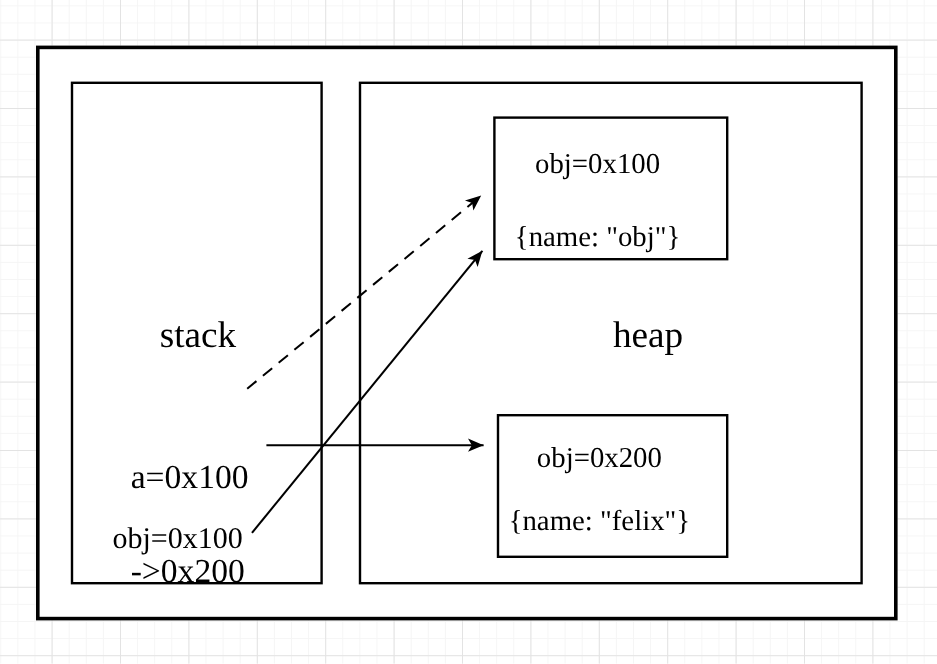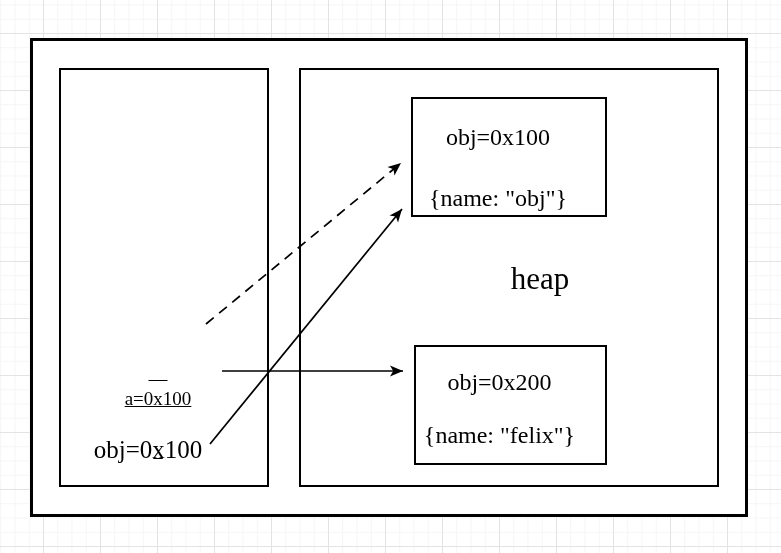--- a/index.html
+++ b/index.html
@@ -29,45 +29,47 @@
   .box{position:absolute;box-sizing:border-box;background:var(--bg);border:2px solid var(--ink);}
   .outer{left:30px;top:38px;width:718px;height:479px;border-width:3px;}
   .stack{left:59px;top:68px;width:210px;height:419px;}
   .heap{left:299px;top:68px;width:420px;height:419px;}
   .obj1{left:411px;top:97px;width:196px;height:120px;}
   .obj2{left:414px;top:345px;width:193px;height:120px;}
   .lbl{position:absolute;white-space:pre;line-height:26px;font-size:24px;}
   .region-title{font-size:31px;line-height:34px;transform:translate(-50%,-50%);}
   .stack-title{left:165px;top:279px;}
   .heap-title{left:508px;top:279px;margin-left:32px;}
-  .var-a{left:158px;top:334px;transform:translateX(-50%);text-align:center;font-size:19px;text-decoration:underline;}
+  .var-a{left:158px;top:334px;transform:translateX(-50%);text-align:left;font-size:28px;}
   .var-obj{left:148px;top:437px;transform:translateX(-50%);font-size:25px;}
   .obj-line{position:absolute;left:0;right:22px;text-align:center;line-height:26px;font-size:24px;}
   .obj1 .addr{top:25px;}
   .obj1 .val{top:86px;}
   .obj2 .addr{top:22px;}
   .obj2 .val{top:75px;}
   svg.arrows{position:absolute;left:0;top:0;pointer-events:none;}
   .arrow{stroke:var(--ink);stroke-width:1.7;fill:none;}
   .arrow.dashed{stroke-dasharray:10 7;}
 </style>
 </head>
 <body>
 
 <div class="canvas">
 
   <div class="box outer"></div>
 
   <div class="box stack"></div>
   <div class="box heap"></div>
 
+  <div class="lbl region-title stack-title">stack</div>
   <div class="lbl region-title heap-title">heap</div>
 
   <div class="lbl var-a">
     <div>a=0x100</div>
+    <div>-&gt;0x200</div>
   </div>
 
   <div class="lbl var-obj">obj=0x100</div>
 
   <div class="box obj1">
     <div class="obj-line addr">obj=0x100</div>
     <div class="obj-line val">{name: "obj"}</div>
   </div>
 
   <div class="box obj2">

